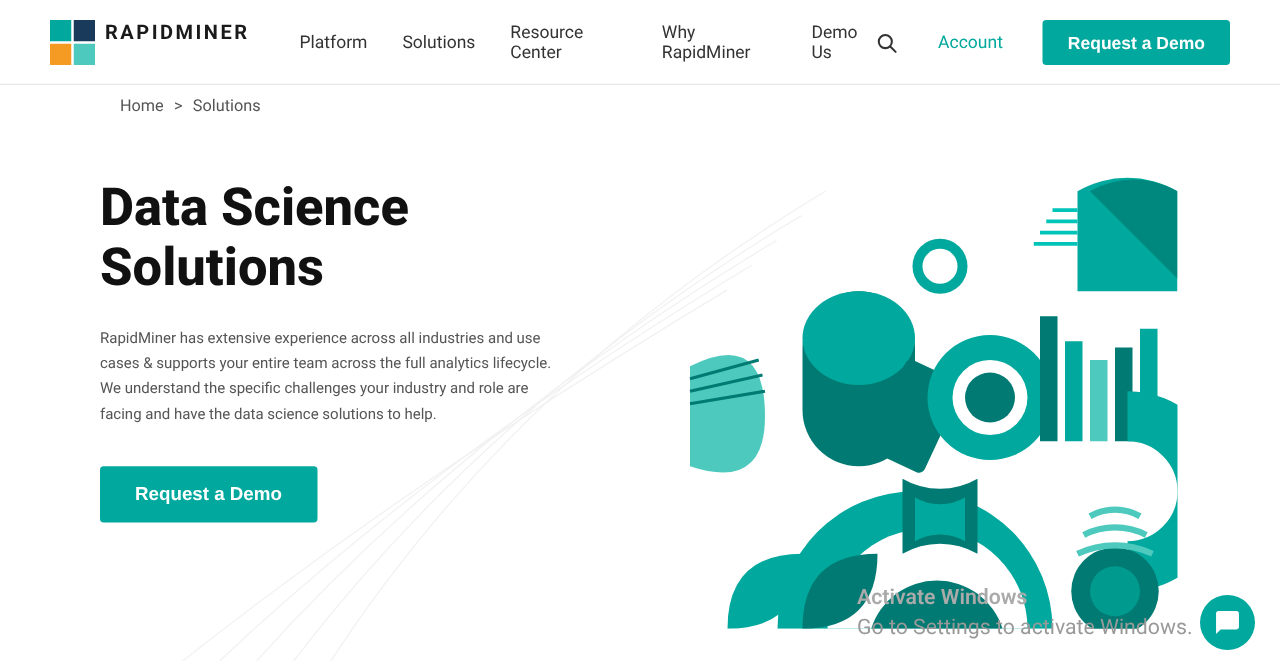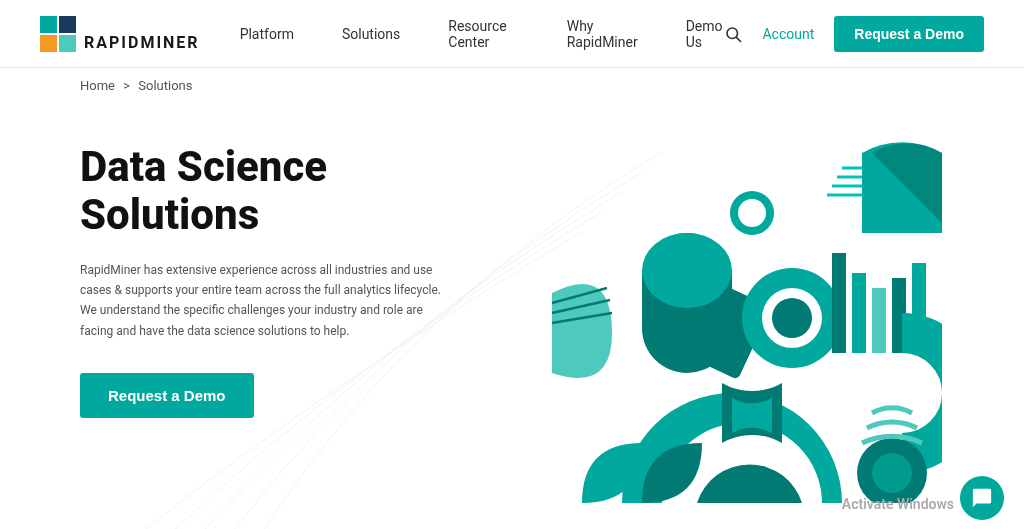--- a/index.html
+++ b/index.html
@@ -20,55 +20,55 @@
       padding: 0 40px;
       height: 68px;
       background: #fff;
       border-bottom: 1px solid #e8e8e8;
       position: relative;
       z-index: 10;
     }
 
     .logo-area {
       display: flex;
-      align-items: flex-end;
+      align-items: flex-start;
       gap: 8px;
       margin-right: 40px;
     }
 
     .logo-icon {
       width: 36px;
       height: 36px;
     }
 
     .logo-text {
       font-size: 16px;
       font-weight: 700;
       letter-spacing: 2px;
       color: #1a1a1a;
     }
 
     .nav-links {
       display: flex;
       align-items: center;
-      gap: 48px;
+      gap: 28px;
       flex: 1;
     }
 
     .nav-link {
       font-size: 14px;
       color: #333;
       text-decoration: none;
       cursor: pointer;
     }
 
     .nav-right {
       display: flex;
       align-items: center;
-      gap: 20px;
+      gap: 32px;
     }
 
     .search-icon-btn {
       cursor: pointer;
       color: #333;
       display: flex;
       align-items: center;
     }
 
     .account-link {
@@ -96,20 +96,21 @@
       font-size: 13px;
       color: #555;
       background: #fff;
       position: relative;
       z-index: 5;
     }
 
     .breadcrumb a {
       color: #555;
       text-decoration: none;
+      margin-left: 16px;
     }
 
     .breadcrumb .sep {
       margin: 0 5px;
     }
 
     
     .main-content {
       display: flex;
       align-items: flex-start;
@@ -200,21 +201,21 @@
     
     .windows-watermark {
       position: absolute;
       bottom: 15px;
       right: 70px;
       z-index: 9;
       text-align: left;
     }
 
     .windows-watermark p {
-      font-size: 14px;
+      font-size: 17px;
       color: #999;
       line-height: 1.4;
     }
   </style>
 </head>
 <body>
 
 <nav class="navbar">
   <div class="logo-area">
     <svg class="logo-icon" viewBox="0 0 36 36" xmlns="http://www.w3.org/2000/svg">
@@ -325,20 +326,21 @@
 
       <path d="M350,280 A40,40 0 0,1 390,280" fill="none" stroke="#4dc9be" stroke-width="5"></path>
       <path d="M345,295 A55,55 0 0,1 395,295" fill="none" stroke="#4dc9be" stroke-width="5"></path>
       <path d="M340,310 A70,70 0 0,1 400,310" fill="none" stroke="#4dc9be" stroke-width="5"></path>
 
     </svg>
   </div>
 
   <div class="windows-watermark">
     <p style="font-weight:600; color:#aaa;">Activate Windows</p>
+    <p>Go to Settings to activate Windows.</p>
   </div>
 
   <div class="chat-bubble">
     <svg width="22" height="22" viewBox="0 0 24 24" fill="white">
       <path d="M20 2H4c-1.1 0-2 .9-2 2v18l4-4h14c1.1 0 2-.9 2-2V4c0-1.1-.9-2-2-2z"></path>
     </svg>
   </div>
 
 </div>
 

